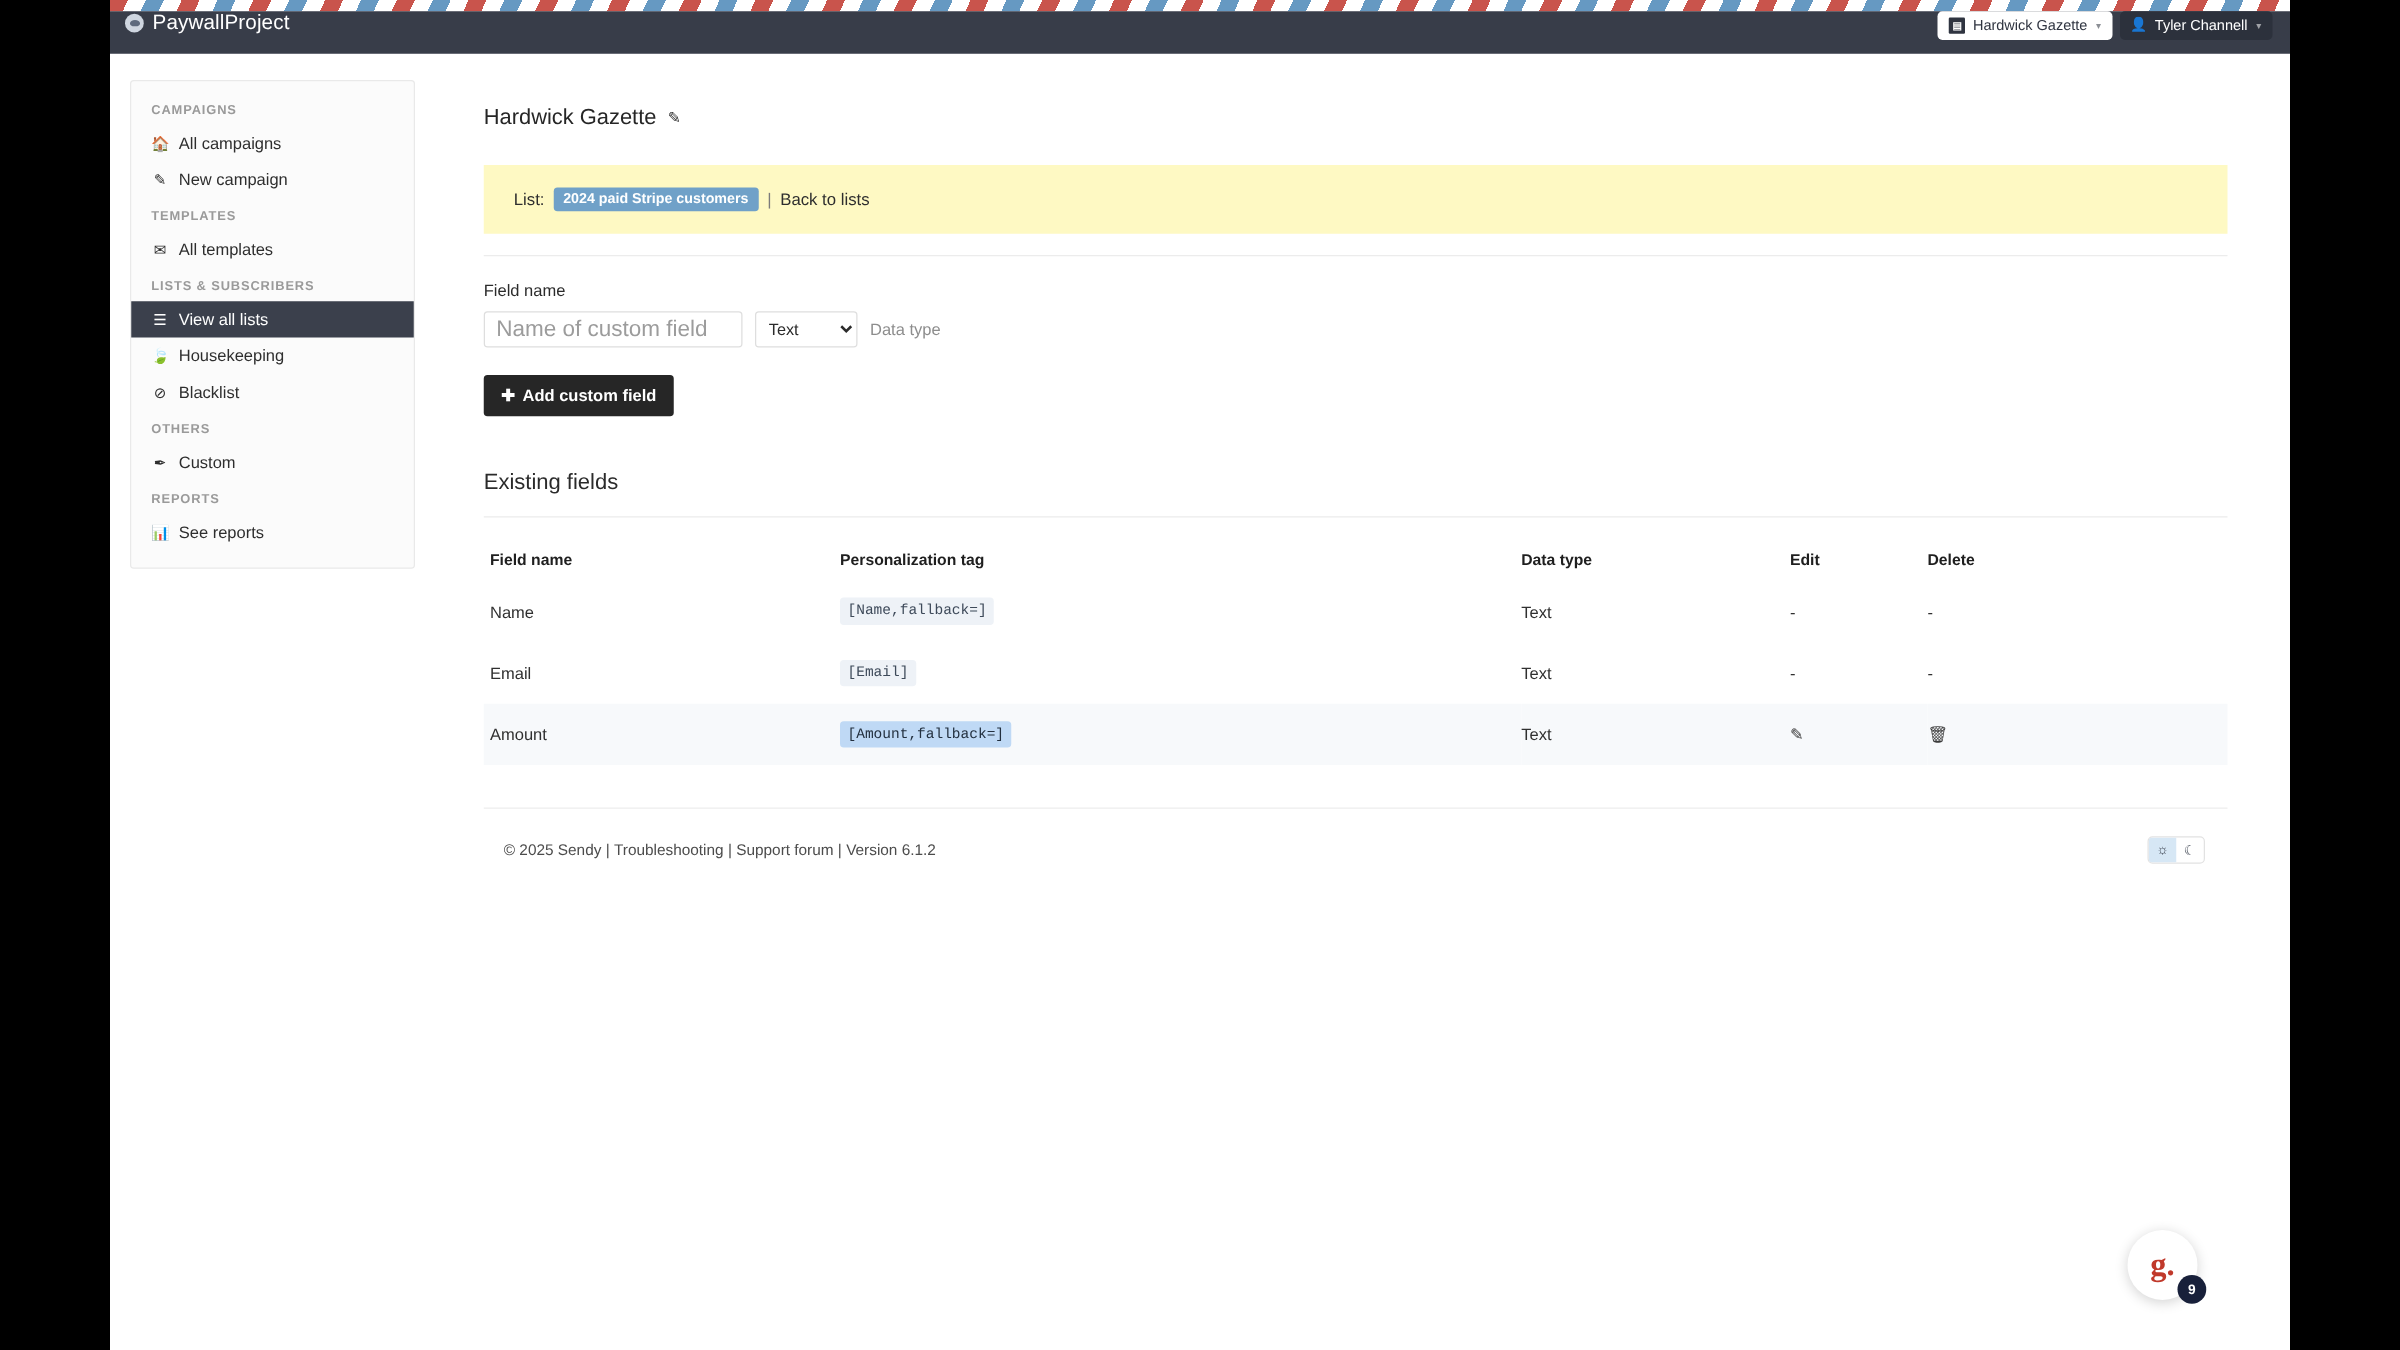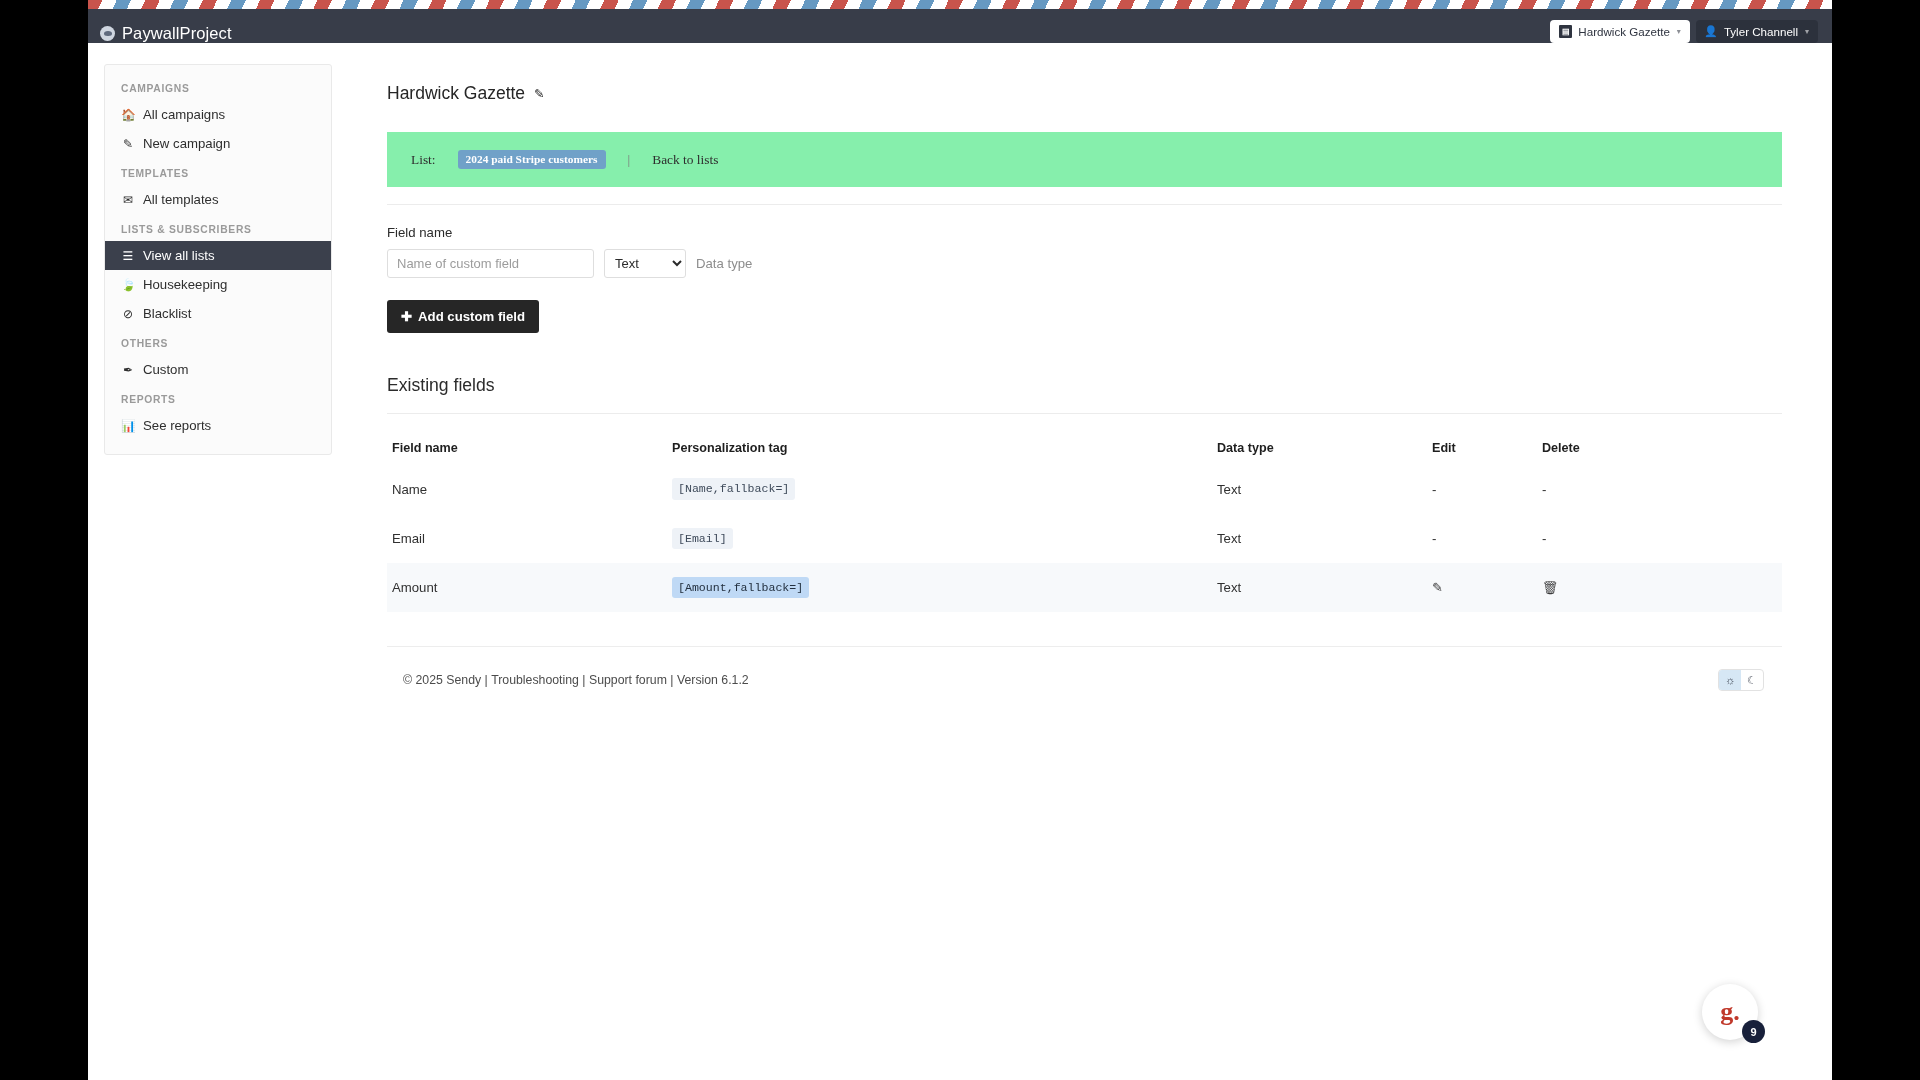--- a/index.html
+++ b/index.html
@@ -28,21 +28,21 @@
       #6699c2 26px, #6699c2 39px,
       #ffffff 39px, #ffffff 52px
     );
   }
 
   
   .topnav {
     height: 34px;
     background: #383d49;
     display: flex;
-    align-items: flex-end;
+    align-items: flex-start;
     padding: 0 14px 0 12px;
     position: relative;
   }
   .brand {
     display: flex; align-items: center; gap: 7px;
     color: #ffffff;
     font-size: 16.5px;
     letter-spacing: .1px;
   }
   .brand-mark {
@@ -117,27 +117,26 @@
     display: flex; align-items: center; gap: 9px;
   }
   .crumb-title .pencil { font-size: 12.5px; cursor: pointer; }
   .page-title {
     font-size: 24px; color: #1f1f1f; font-weight: normal;
     margin-top: 23px; letter-spacing: -.2px;
   }
 
   .notice {
     margin-top: 28px;
-    background: #86efac;
+    background: #fef9c3;
     padding: 18px 24px;
     font-size: 13.4px;
     color: #2e2e2e;
-    display: flex; align-items: center; gap: 22px;
+    display: flex; align-items: center; gap: 7px;
     flex-wrap: wrap;
-    font-family: Liberation Serif, serif;
   }
   .badge-blue {
     background: #70a1c8; color: #ffffff;
     font-size: 11.4px; font-weight: bold;
     border-radius: 3px;
     padding: 4px 8px;
     line-height: 1;
   }
   .notice a { color: #2e2e2e; text-decoration: none; cursor: pointer; }
   .notice .sep { color: #7b7b7b; }
@@ -148,21 +147,21 @@
   }
   .rule { border-top: 1px solid #ececec; margin-top: 17px; }
 
   .field-label { font-size: 13.2px; color: #2b2b2b; margin-top: 20px; }
   .field-row { display: flex; align-items: center; gap: 10px; margin-top: 9px; }
   input.text-input {
     width: 207px; height: 29px;
     border: 1px solid #dedede;
     border-radius: 3px;
     padding: 0 9px;
-    font-size: 13px;
+    font-size: 18px;
     color: #737373;
     font-family: "Liberation Sans", sans-serif;
     background: #fff;
   }
   input.text-input::placeholder { color: #9c9c9c; }
   select.dtype {
     width: 82px; height: 29px;
     border: 1px solid #dedede;
     border-radius: 3px;
     padding: 0 6px;

